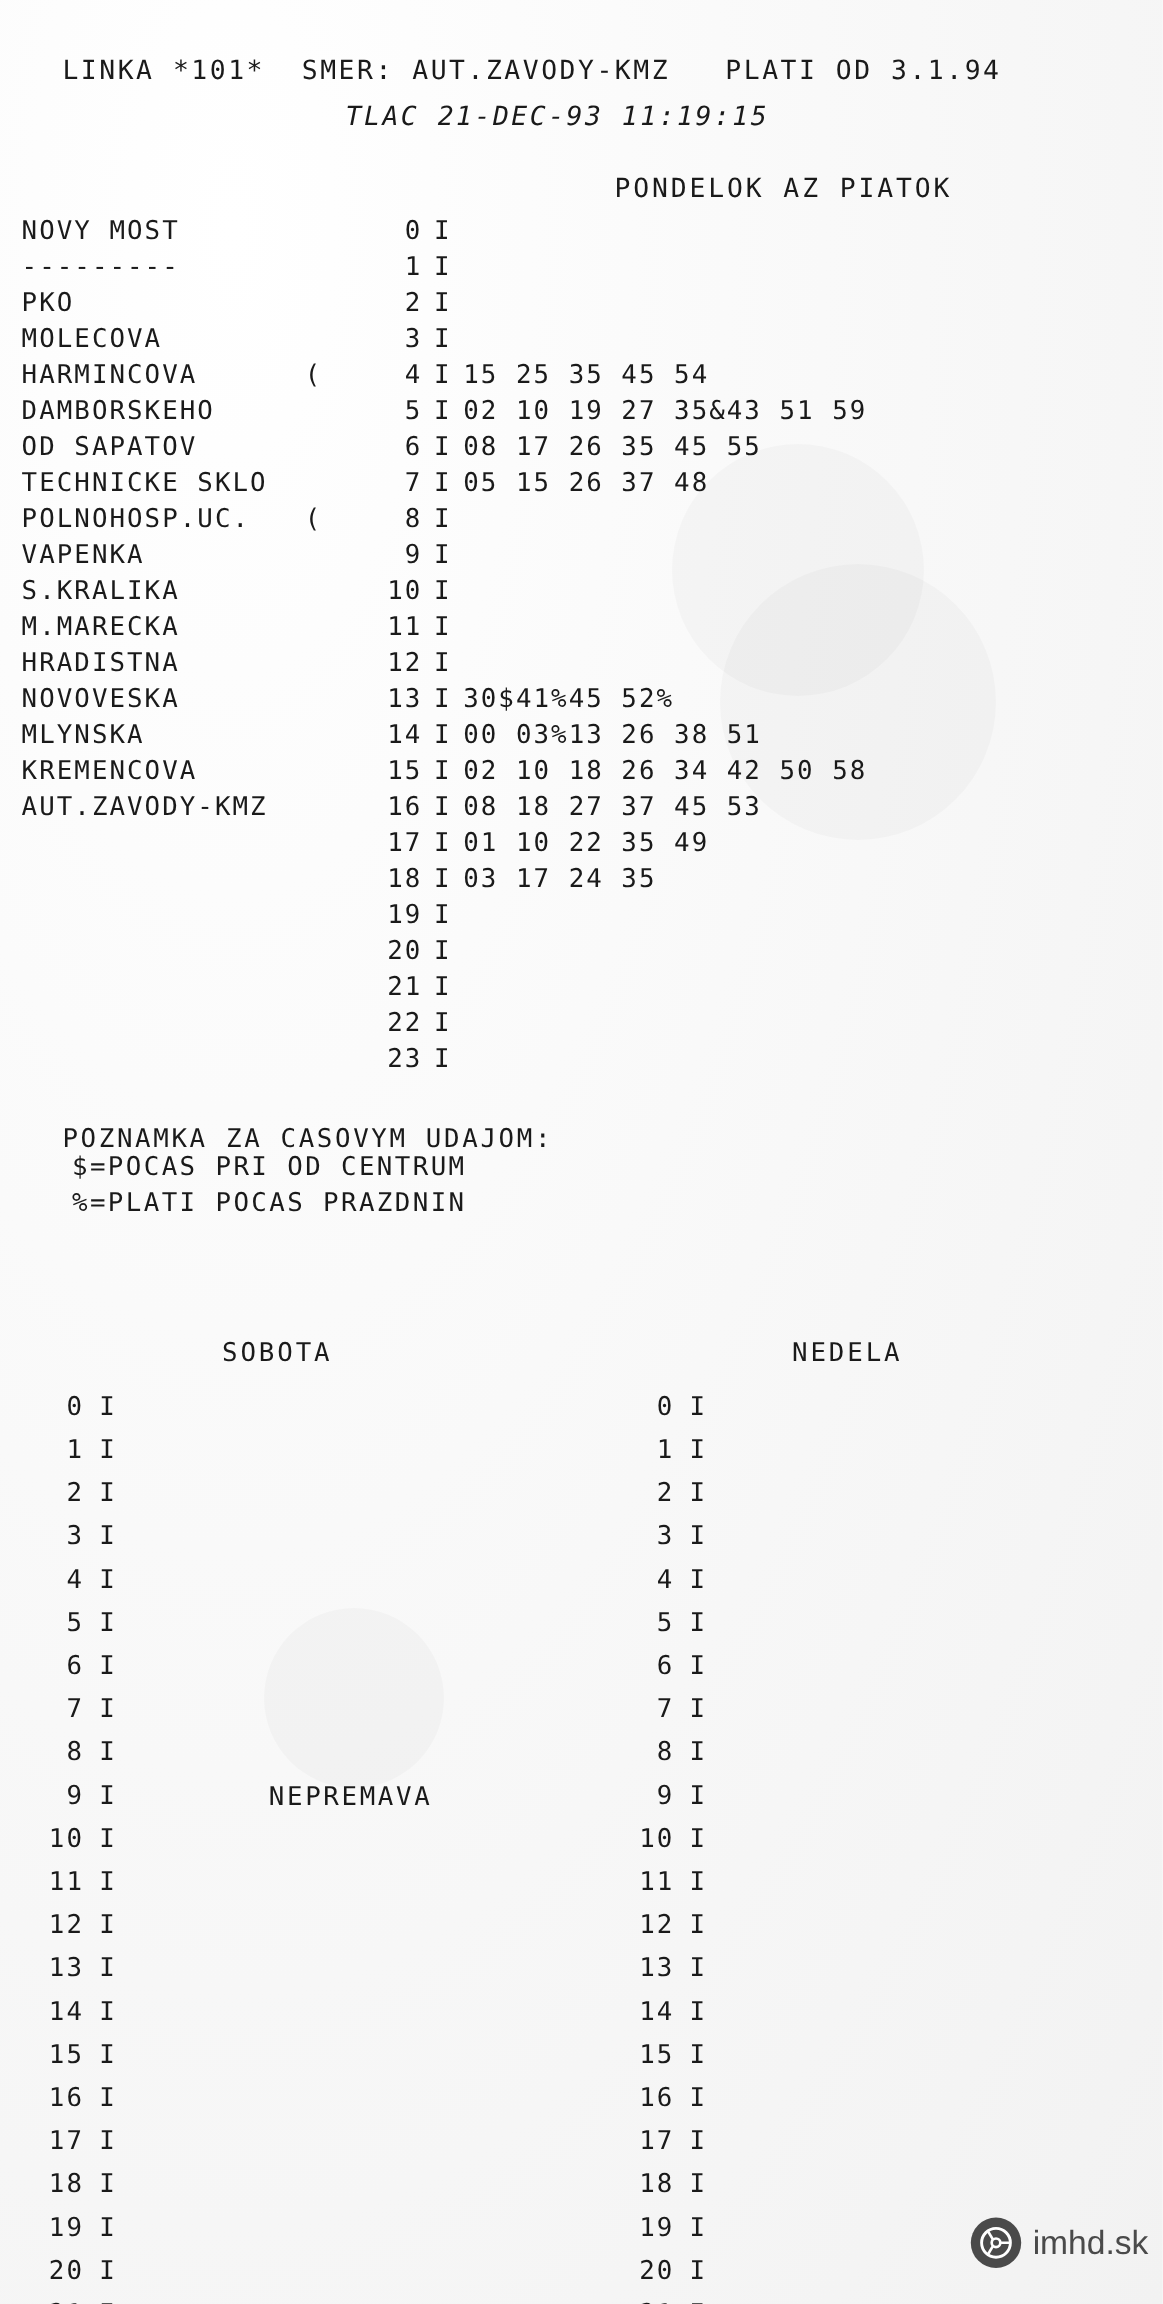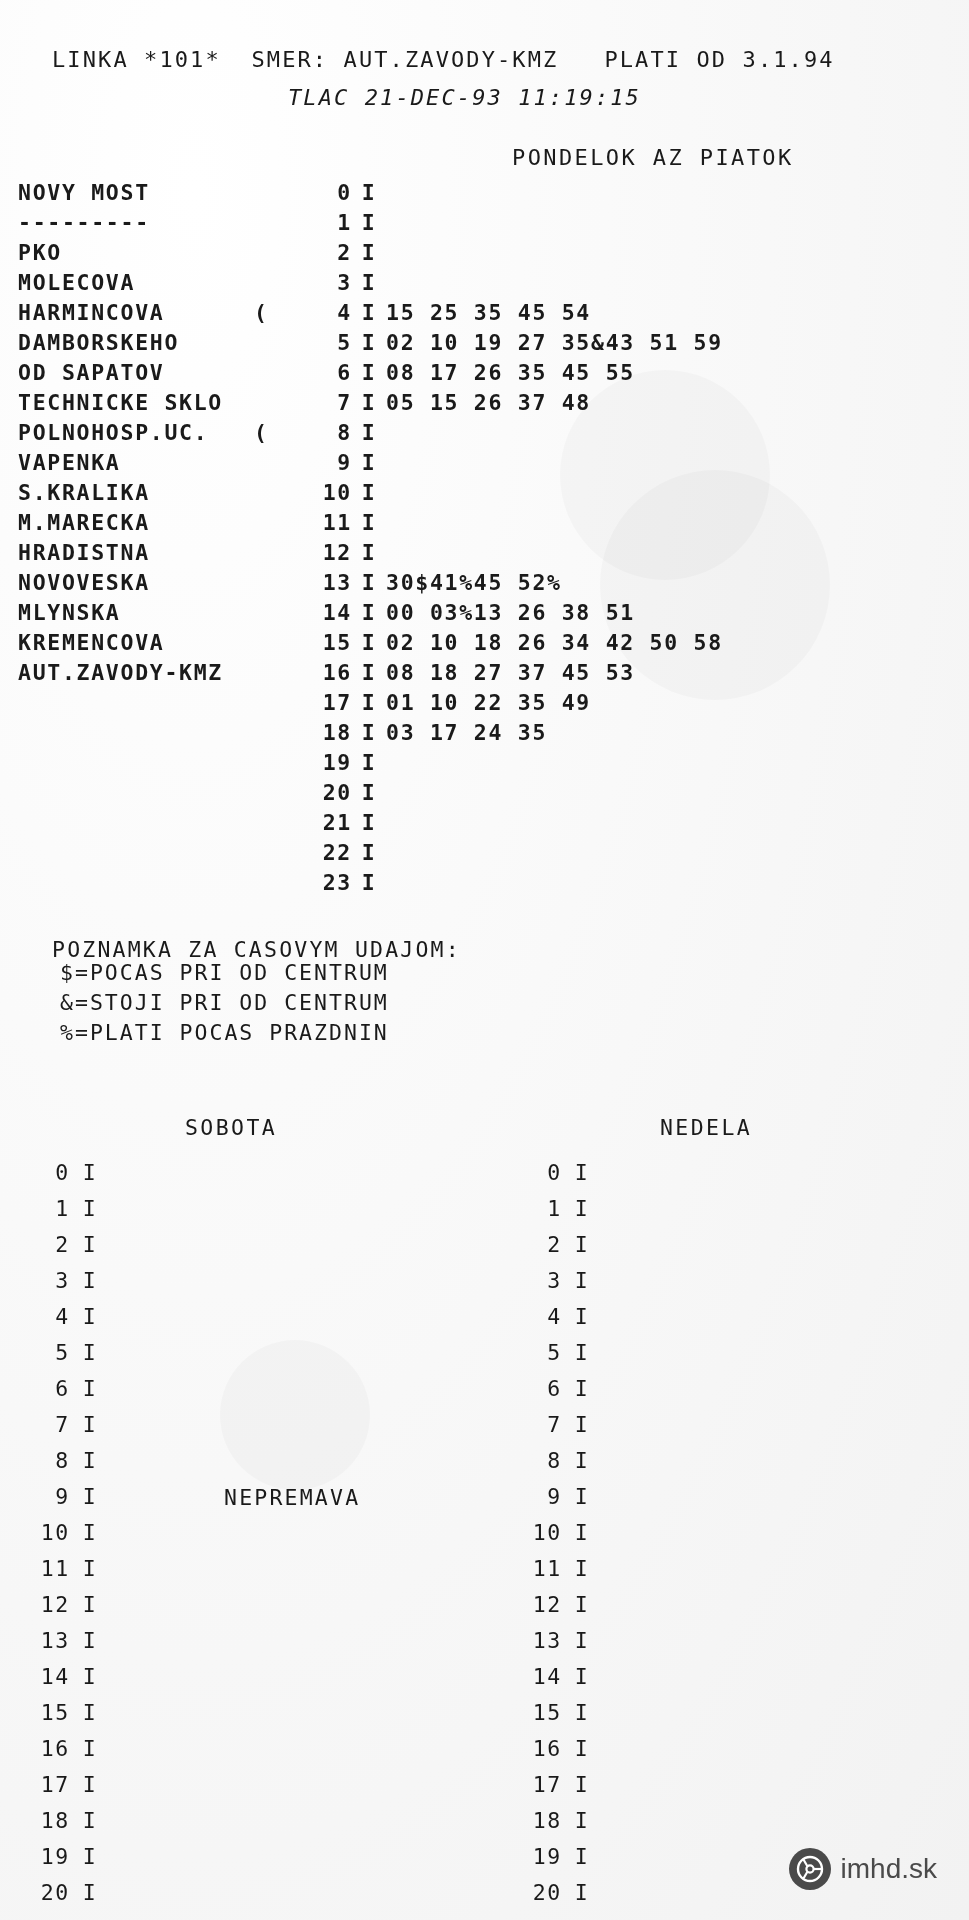--- a/index.html
+++ b/index.html
@@ -63,21 +63,20 @@
     left: 512px;
     top: 143px;
     font-size: 22px;
     letter-spacing: 2.4px;
   }
 
   .main-table {
     position: absolute;
     left: 18px;
     top: 178px;
-    font-weight: bold;
   }
   .row {
     height: 30px;
     display: flex;
     align-items: baseline;
     white-space: pre;
   }
   .stopname {
     display: inline-block;
     width: 236px;
@@ -160,21 +159,21 @@
   }
   .nepremava {
     position: absolute;
     font-size: 21.5px;
     letter-spacing: 2.2px;
   }
   .nepremava-sobota { left: 160px; top: 370px; margin-left: 36px; }
 
   .logo {
     position: absolute;
-    right: 32px;
+    right: 12px;
     bottom: 30px;
     display: flex;
     align-items: center;
     gap: 10px;
     z-index: 5;
     justify-content: space-between;
   }
   .logo-mark {
     width: 42px;
     height: 42px;
@@ -201,21 +200,21 @@
 
   <div class="doc">
 
     <div class="hdr-line1">LINKA *101*  SMER: AUT.ZAVODY-KMZ   PLATI OD 3.1.94</div>
     <div class="hdr-line2">TLAC 21-DEC-93 11:19:15</div>
     <div class="weekday-title">PONDELOK AZ PIATOK</div>
 
     <div class="main-table" id="weekday-table"><div class="row"><span class="stopname">NOVY MOST</span><span class="flag"></span><span class="hour">0</span><span class="sep">I</span><span class="mins"></span></div><div class="row"><span class="stopname">---------</span><span class="flag"></span><span class="hour">1</span><span class="sep">I</span><span class="mins"></span></div><div class="row"><span class="stopname">PKO</span><span class="flag"></span><span class="hour">2</span><span class="sep">I</span><span class="mins"></span></div><div class="row"><span class="stopname">MOLECOVA</span><span class="flag"></span><span class="hour">3</span><span class="sep">I</span><span class="mins"></span></div><div class="row"><span class="stopname">HARMINCOVA</span><span class="flag">(</span><span class="hour">4</span><span class="sep">I</span><span class="mins">15 25 35 45 54</span></div><div class="row"><span class="stopname">DAMBORSKEHO</span><span class="flag"></span><span class="hour">5</span><span class="sep">I</span><span class="mins">02 10 19 27 35&amp;43 51 59</span></div><div class="row"><span class="stopname">OD SAPATOV</span><span class="flag"></span><span class="hour">6</span><span class="sep">I</span><span class="mins">08 17 26 35 45 55</span></div><div class="row"><span class="stopname">TECHNICKE SKLO</span><span class="flag"></span><span class="hour">7</span><span class="sep">I</span><span class="mins">05 15 26 37 48</span></div><div class="row"><span class="stopname">POLNOHOSP.UC.</span><span class="flag">(</span><span class="hour">8</span><span class="sep">I</span><span class="mins"></span></div><div class="row"><span class="stopname">VAPENKA</span><span class="flag"></span><span class="hour">9</span><span class="sep">I</span><span class="mins"></span></div><div class="row"><span class="stopname">S.KRALIKA</span><span class="flag"></span><span class="hour">10</span><span class="sep">I</span><span class="mins"></span></div><div class="row"><span class="stopname">M.MARECKA</span><span class="flag"></span><span class="hour">11</span><span class="sep">I</span><span class="mins"></span></div><div class="row"><span class="stopname">HRADISTNA</span><span class="flag"></span><span class="hour">12</span><span class="sep">I</span><span class="mins"></span></div><div class="row"><span class="stopname">NOVOVESKA</span><span class="flag"></span><span class="hour">13</span><span class="sep">I</span><span class="mins">30$41%45 52%</span></div><div class="row"><span class="stopname">MLYNSKA</span><span class="flag"></span><span class="hour">14</span><span class="sep">I</span><span class="mins">00 03%13 26 38 51</span></div><div class="row"><span class="stopname">KREMENCOVA</span><span class="flag"></span><span class="hour">15</span><span class="sep">I</span><span class="mins">02 10 18 26 34 42 50 58</span></div><div class="row"><span class="stopname">AUT.ZAVODY-KMZ</span><span class="flag"></span><span class="hour">16</span><span class="sep">I</span><span class="mins">08 18 27 37 45 53</span></div><div class="row"><span class="stopname"></span><span class="flag"></span><span class="hour">17</span><span class="sep">I</span><span class="mins">01 10 22 35 49</span></div><div class="row"><span class="stopname"></span><span class="flag"></span><span class="hour">18</span><span class="sep">I</span><span class="mins">03 17 24 35</span></div><div class="row"><span class="stopname"></span><span class="flag"></span><span class="hour">19</span><span class="sep">I</span><span class="mins"></span></div><div class="row"><span class="stopname"></span><span class="flag"></span><span class="hour">20</span><span class="sep">I</span><span class="mins"></span></div><div class="row"><span class="stopname"></span><span class="flag"></span><span class="hour">21</span><span class="sep">I</span><span class="mins"></span></div><div class="row"><span class="stopname"></span><span class="flag"></span><span class="hour">22</span><span class="sep">I</span><span class="mins"></span></div><div class="row"><span class="stopname"></span><span class="flag"></span><span class="hour">23</span><span class="sep">I</span><span class="mins"></span></div></div>
 
     <div class="notes-title">POZNAMKA ZA CASOVYM UDAJOM:</div>
-    <div class="notes" id="notes-list"><div class="nrow">$=POCAS PRI OD CENTRUM</div><div class="nrow">&amp;=STOJI PRI OD CENTRUM</div><div class="nrow">%=PLATI POCAS PRAZDNIN</div></div>
+    <div class="notes" id="notes-list"><div class="nrow">$=POCAS PRI OD CENTRUM</div><div class="nrow">%=PLATI POCAS PRAZDNIN</div></div>
 
     <div class="weekend">
       <div class="wk-head wk-head-sobota">SOBOTA</div>
       <div class="wk-head wk-head-nedela">NEDELA</div>
 
       <div class="wk-col wk-sobota">
         <div class="wk-rows" id="sobota-rows"><div class="row"><span class="wk-hour">0</span><span class="wk-sep">I</span></div><div class="row"><span class="wk-hour">1</span><span class="wk-sep">I</span></div><div class="row"><span class="wk-hour">2</span><span class="wk-sep">I</span></div><div class="row"><span class="wk-hour">3</span><span class="wk-sep">I</span></div><div class="row"><span class="wk-hour">4</span><span class="wk-sep">I</span></div><div class="row"><span class="wk-hour">5</span><span class="wk-sep">I</span></div><div class="row"><span class="wk-hour">6</span><span class="wk-sep">I</span></div><div class="row"><span class="wk-hour">7</span><span class="wk-sep">I</span></div><div class="row"><span class="wk-hour">8</span><span class="wk-sep">I</span></div><div class="row"><span class="wk-hour">9</span><span class="wk-sep">I</span></div><div class="row"><span class="wk-hour">10</span><span class="wk-sep">I</span></div><div class="row"><span class="wk-hour">11</span><span class="wk-sep">I</span></div><div class="row"><span class="wk-hour">12</span><span class="wk-sep">I</span></div><div class="row"><span class="wk-hour">13</span><span class="wk-sep">I</span></div><div class="row"><span class="wk-hour">14</span><span class="wk-sep">I</span></div><div class="row"><span class="wk-hour">15</span><span class="wk-sep">I</span></div><div class="row"><span class="wk-hour">16</span><span class="wk-sep">I</span></div><div class="row"><span class="wk-hour">17</span><span class="wk-sep">I</span></div><div class="row"><span class="wk-hour">18</span><span class="wk-sep">I</span></div><div class="row"><span class="wk-hour">19</span><span class="wk-sep">I</span></div><div class="row"><span class="wk-hour">20</span><span class="wk-sep">I</span></div><div class="row"><span class="wk-hour">21</span><span class="wk-sep">I</span></div></div>
         <div class="nepremava nepremava-sobota">NEPREMAVA</div>
       </div>
 

